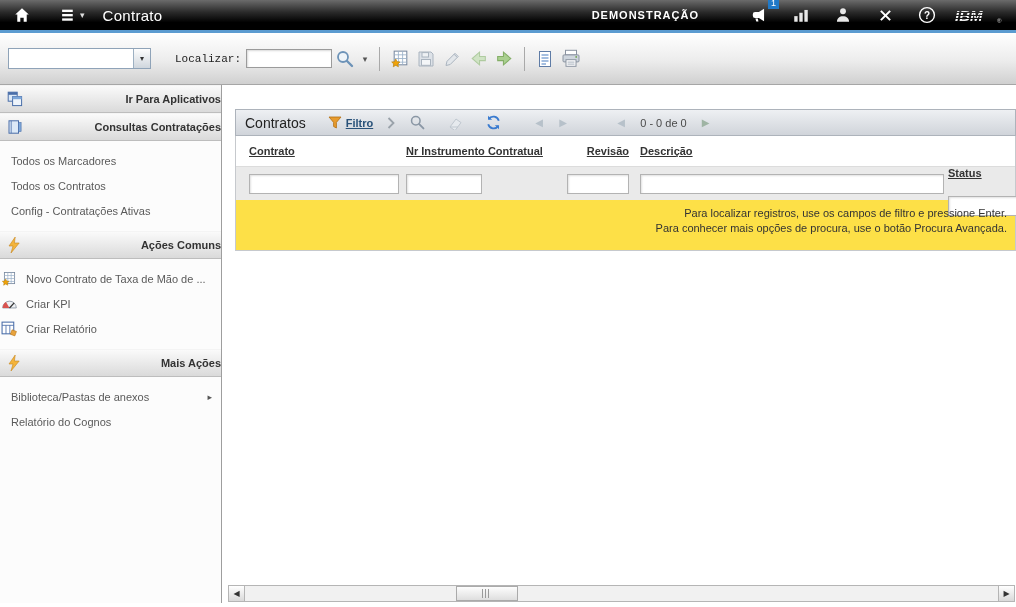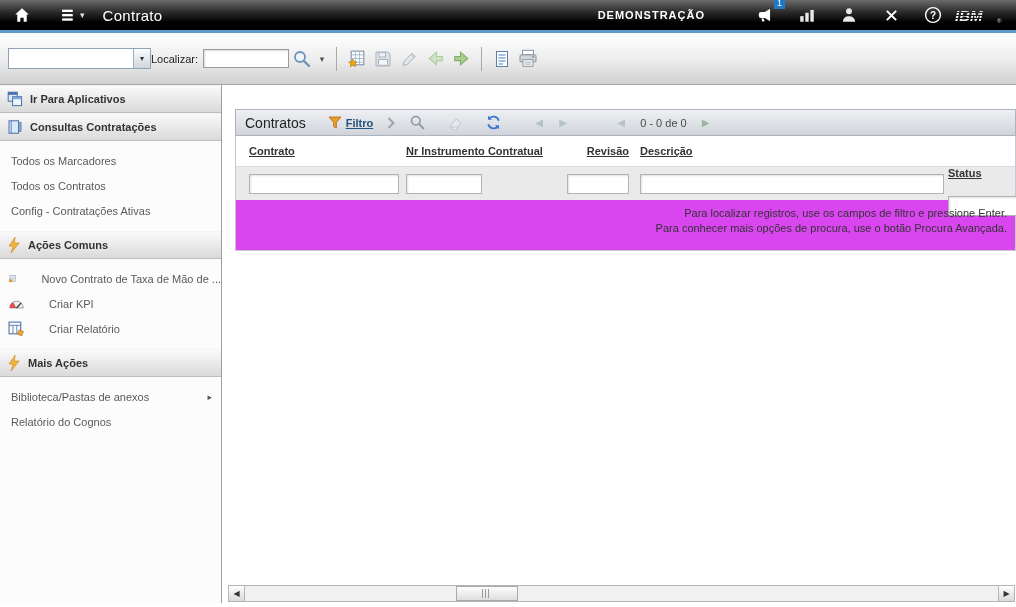--- a/index.html
+++ b/index.html
@@ -11,47 +11,47 @@
   .topbar { height:33px; background:linear-gradient(#6b6b6b,#2b2b2b 40%,#000 75%);
             border-bottom:3px solid #5b9bd0; display:flex; align-items:center; color:#fff; padding:0 12px 0 10px; }
   .tb-btn { width:24px; height:24px; display:flex; align-items:center; justify-content:center; cursor:pointer; position:relative; flex:0 0 auto; }
   .goto-group { display:flex; align-items:center; margin-left:26px; cursor:pointer; }
   .goto-caret { font-size:9px; color:#ddd; margin-left:3px; }
   .app-title { font-size:15px; margin-left:18px; letter-spacing:0.3px; }
   .flex-spacer { flex:1; }
   .env-label { font-weight:bold; font-size:11px; letter-spacing:1px; margin-right:48px; }
   .tb-icons { display:flex; align-items:center; gap:18px; }
   .badge { position:absolute; top:-5px; right:-8px; background:#2079c7; color:#fff; font-size:9px; line-height:11px; height:11px; padding:0 3px; }
-  .brand { margin-left:10px; display:flex; align-items:flex-end; }
+  .brand { margin-left:16px; display:flex; align-items:flex-end; }
 
   
   .toolbar { height:52px; background:linear-gradient(#ffffff,#ececec 55%,#d0d0d0); border-bottom:1px solid #a6a6a6;
              display:flex; align-items:center; padding:0 8px; }
   .combo { width:143px; height:21px; border:1px solid #8fa3b8; background:#fff; display:flex; cursor:pointer; }
   .combo-text { flex:1; font-size:11px; padding:3px 4px; color:#333; overflow:hidden; white-space:nowrap; }
   .combo-btn { width:17px; background:linear-gradient(#fdfdfd,#cfd6dd); border-left:1px solid #9db0c2;
                display:flex; align-items:center; justify-content:center; font-size:8px; color:#333; }
-  .find-label { margin-left:0; font-size:11px; color:#222; }
+  .find-label { margin-left:24px; font-size:11px; color:#222;font-family:Liberation Mono, monospace; }
   .find-input { width:86px; height:19px; border:1px solid #9b9b9b; margin-left:5px; padding:0 3px; font-size:11px;
                 box-shadow:inset 1px 1px 2px rgba(0,0,0,0.15); }
   .tool-btn { width:26px; height:26px; display:flex; align-items:center; justify-content:center; cursor:pointer; flex:0 0 auto; }
   .tool-btn.narrow { width:14px; }
   .tool-caret { font-size:9px; color:#555; }
   .vsep { width:1px; height:24px; background:#a9a9a9; margin:0 7px; flex:0 0 auto; }
 
   
   .content { position:relative; display:flex; height:518px; }
 
   
   .sidebar { width:222px; flex:0 0 222px; background:#fcfcfc; border-right:1px solid #9e9e9e; font-size:11px; overflow:hidden; }
   .side-header { height:28px; background:linear-gradient(#fafafa,#dadada); border-top:1px solid #f4f4f4; border-bottom:1px solid #bdbdbd;
-                 display:flex; align-items:center; gap:7px; padding-left:7px; font-weight:bold; color:#333; cursor:pointer; }
+                 display:flex; align-items:center; gap:7px; padding-left:7px; font-weight:bold; color:#333; cursor:pointer;justify-content:space-between; }
   .side-group { padding:7px 0 8px 0; }
   .side-item { height:25px; display:flex; align-items:center; padding-left:11px; color:#5a5a5a; cursor:pointer; white-space:nowrap; }
-  .side-item.with-icon { gap:24px; padding-left:8px; }
+  .side-item.with-icon { gap:8px; padding-left:1px; }
   .side-item .submenu { margin-left:auto; padding-right:9px; color:#555; font-size:9px; }
 
   .collapse-handle { position:absolute; left:222px; top:252px; width:9px; height:18px; display:flex; align-items:center; cursor:pointer; }
   .collapse-tri { width:0; height:0; border-top:6px solid transparent; border-bottom:6px solid transparent; border-right:7px solid #2b2b2b; }
 
   
   .main { flex:1; min-width:0; position:relative; background:#fff; padding:24px 0 0 13px; overflow:hidden; }
 
   .grid-titlebar { height:27px; background:linear-gradient(#eef0f3,#d0d4da); border:1px solid #adb3bb;
                    display:flex; align-items:center; padding:0 9px; }
@@ -71,21 +71,21 @@
   .col-label { text-decoration:underline; cursor:pointer; white-space:nowrap; }
   .c1 { width:167px; padding-left:13px; flex:0 0 auto; }
   .c2 { width:160px; padding-left:3px; flex:0 0 auto; }
   .c3 { width:68px; text-align:right; padding-right:2px; flex:0 0 auto; }
   .c4 { width:312px; padding-left:9px; flex:0 0 auto; }
   .c5 { flex:1; min-width:0; padding-left:5px;margin-top:44px; }
   .filter-row { display:flex; align-items:center; height:33px; background:#eaeaea; }
   .filter-row input { height:20px; border:1px solid #b3b3b3; background:#fff; padding:0 3px; font-size:11px;
                       box-shadow:inset 1px 1px 2px rgba(0,0,0,0.12); }
   .fi1 { width:150px; } .fi2 { width:76px; } .fi3 { width:62px; } .fi4 { width:304px; } .fi5 { width:90px; }
-  .grid-help { background:#d946ef; text-align:right; font-size:11px; color:#333; line-height:15px; padding:6px 8px 14px 0; }
+  .grid-help { background:#fde047; text-align:right; font-size:11px; color:#333; line-height:15px; padding:6px 8px 14px 0; }
 
   
   .hscroll { position:absolute; left:6px; right:1px; bottom:1px; height:17px; border:1px solid #b5b5b5; background:#f1f1f1;
              display:flex; align-items:stretch; }
   .sb-btn { width:16px; background:linear-gradient(#ffffff,#d9d9d9); display:flex; align-items:center; justify-content:center;
             font-size:8px; color:#333; cursor:pointer; flex:0 0 auto; }
   .sb-btn.left { border-right:1px solid #b5b5b5; }
   .sb-btn.right { border-left:1px solid #b5b5b5; }
   .sb-track { flex:1; position:relative; }
   .sb-thumb { position:absolute; left:28%; top:0; bottom:0; width:62px; background:linear-gradient(#fdfdfd,#dedede);

